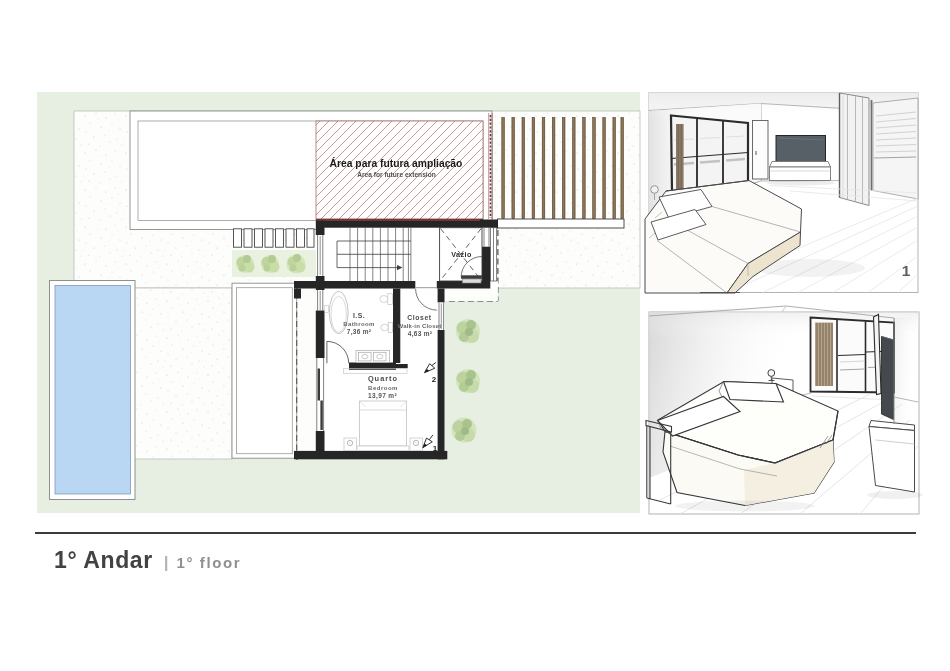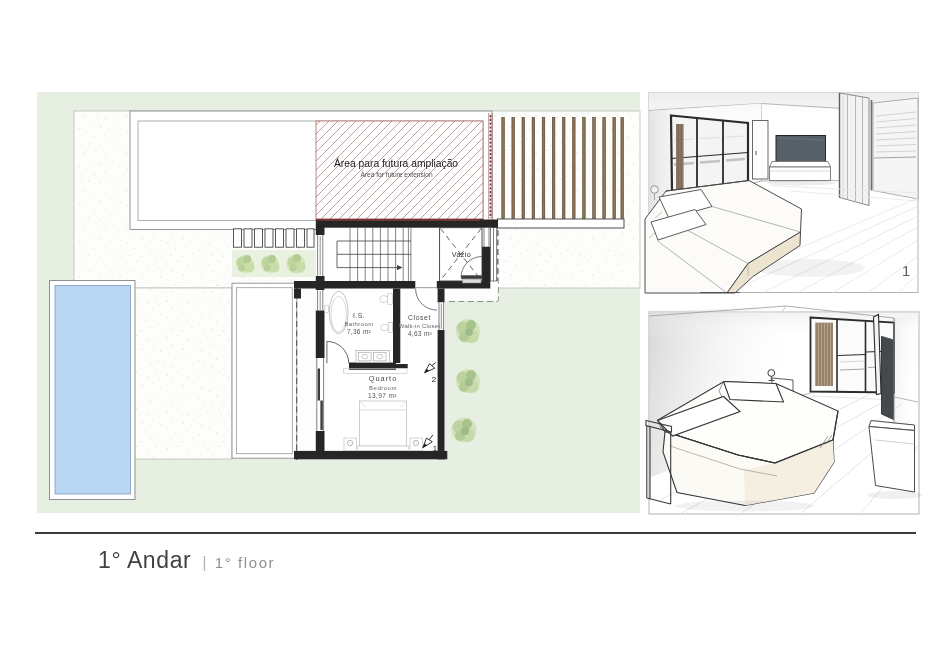--- a/index.html
+++ b/index.html
@@ -1,19 +1,19 @@
 <!DOCTYPE html>
 <html><head>
 <meta charset="utf-8">
 <style>
 html,body{margin:0;padding:0;background:#ffffff;width:950px;height:671px;overflow:hidden;
 font-family:"Liberation Sans",sans-serif;}
-#page{position:relative;width:818px;height:671px;background:#fff;}
+#page{position:relative;width:818px;height:671px;background:#fff;font-weight:bold;}
 svg{position:absolute;top:0;left:0;}
-.t1{font-size:23px;color:#424242;letter-spacing:0.6px;margin-left:44px;}
+.t1{font-size:23px;color:#424242;letter-spacing:0.6px;}
 .t2{font-size:15px;color:#909090;letter-spacing:1.6px;}
 .sep{color:#b5b5b5;font-size:17px;}
 </style>
 </head>
 <body>
 <div id="page">
 <svg width="950" height="671" viewBox="0 0 950 671">
 <defs>
 <pattern id="stip" width="41" height="37" patternUnits="userSpaceOnUse">
 <rect width="41" height="37" fill="#fdfdfc"></rect>

